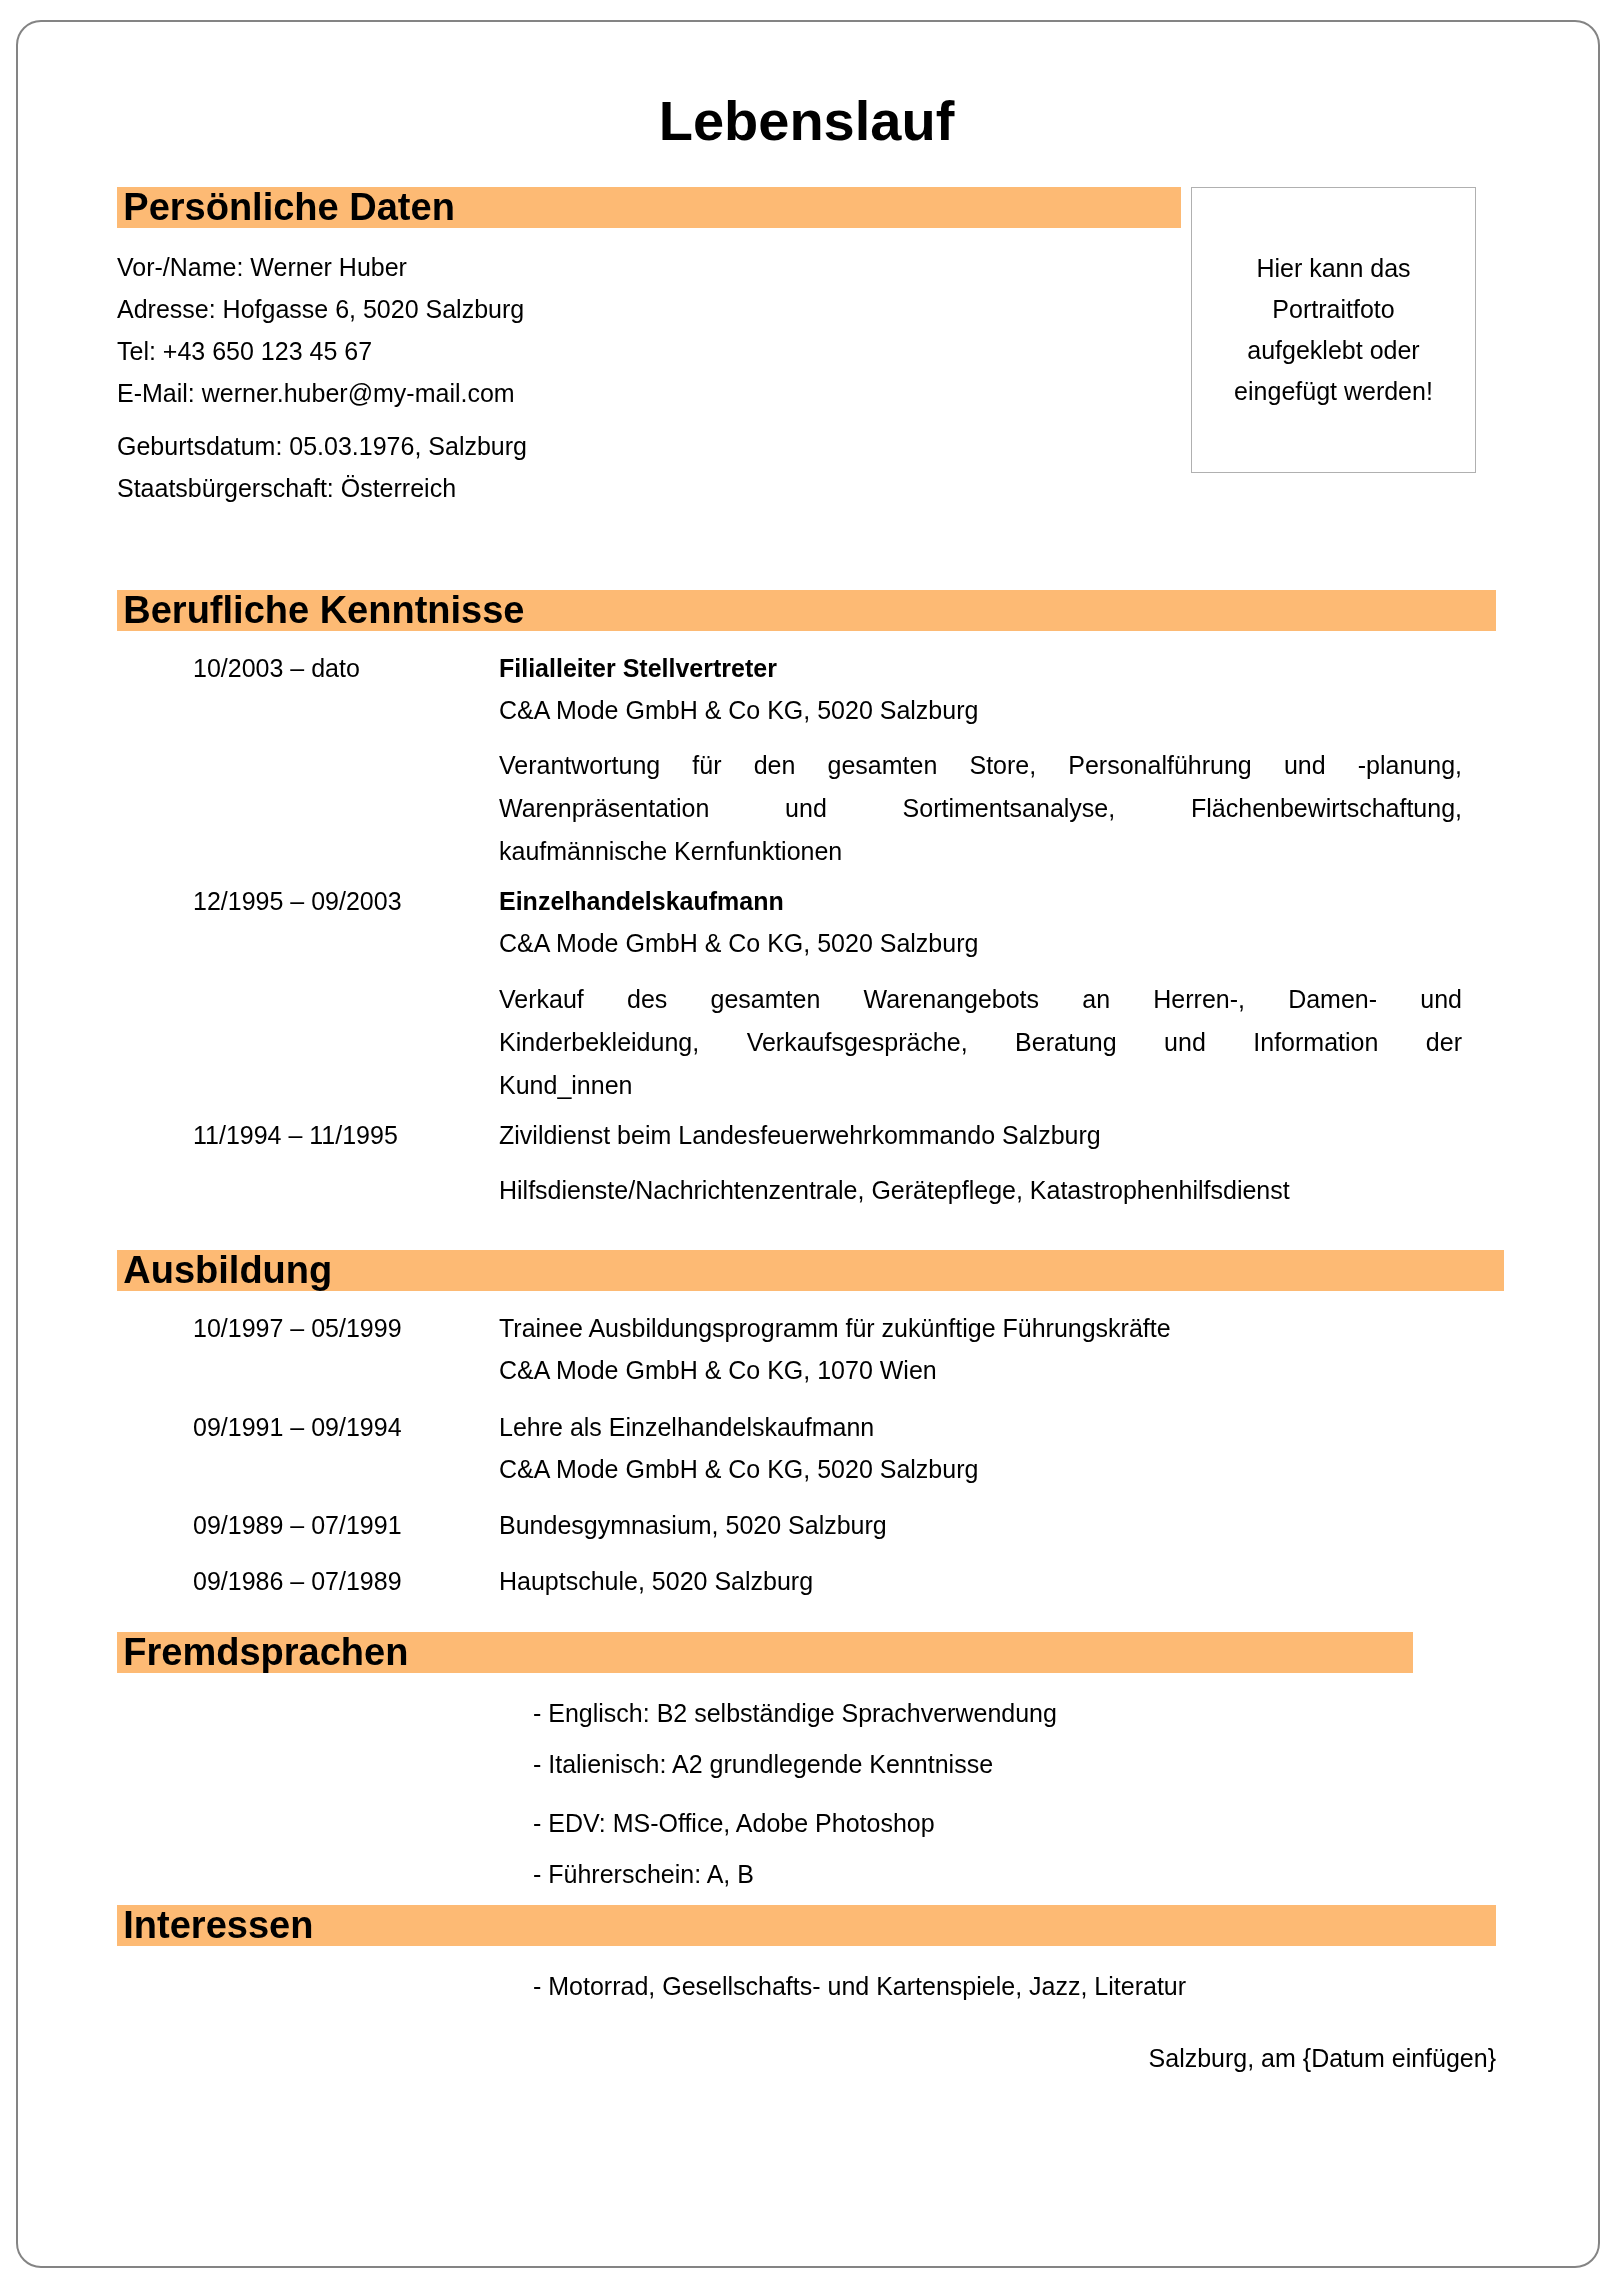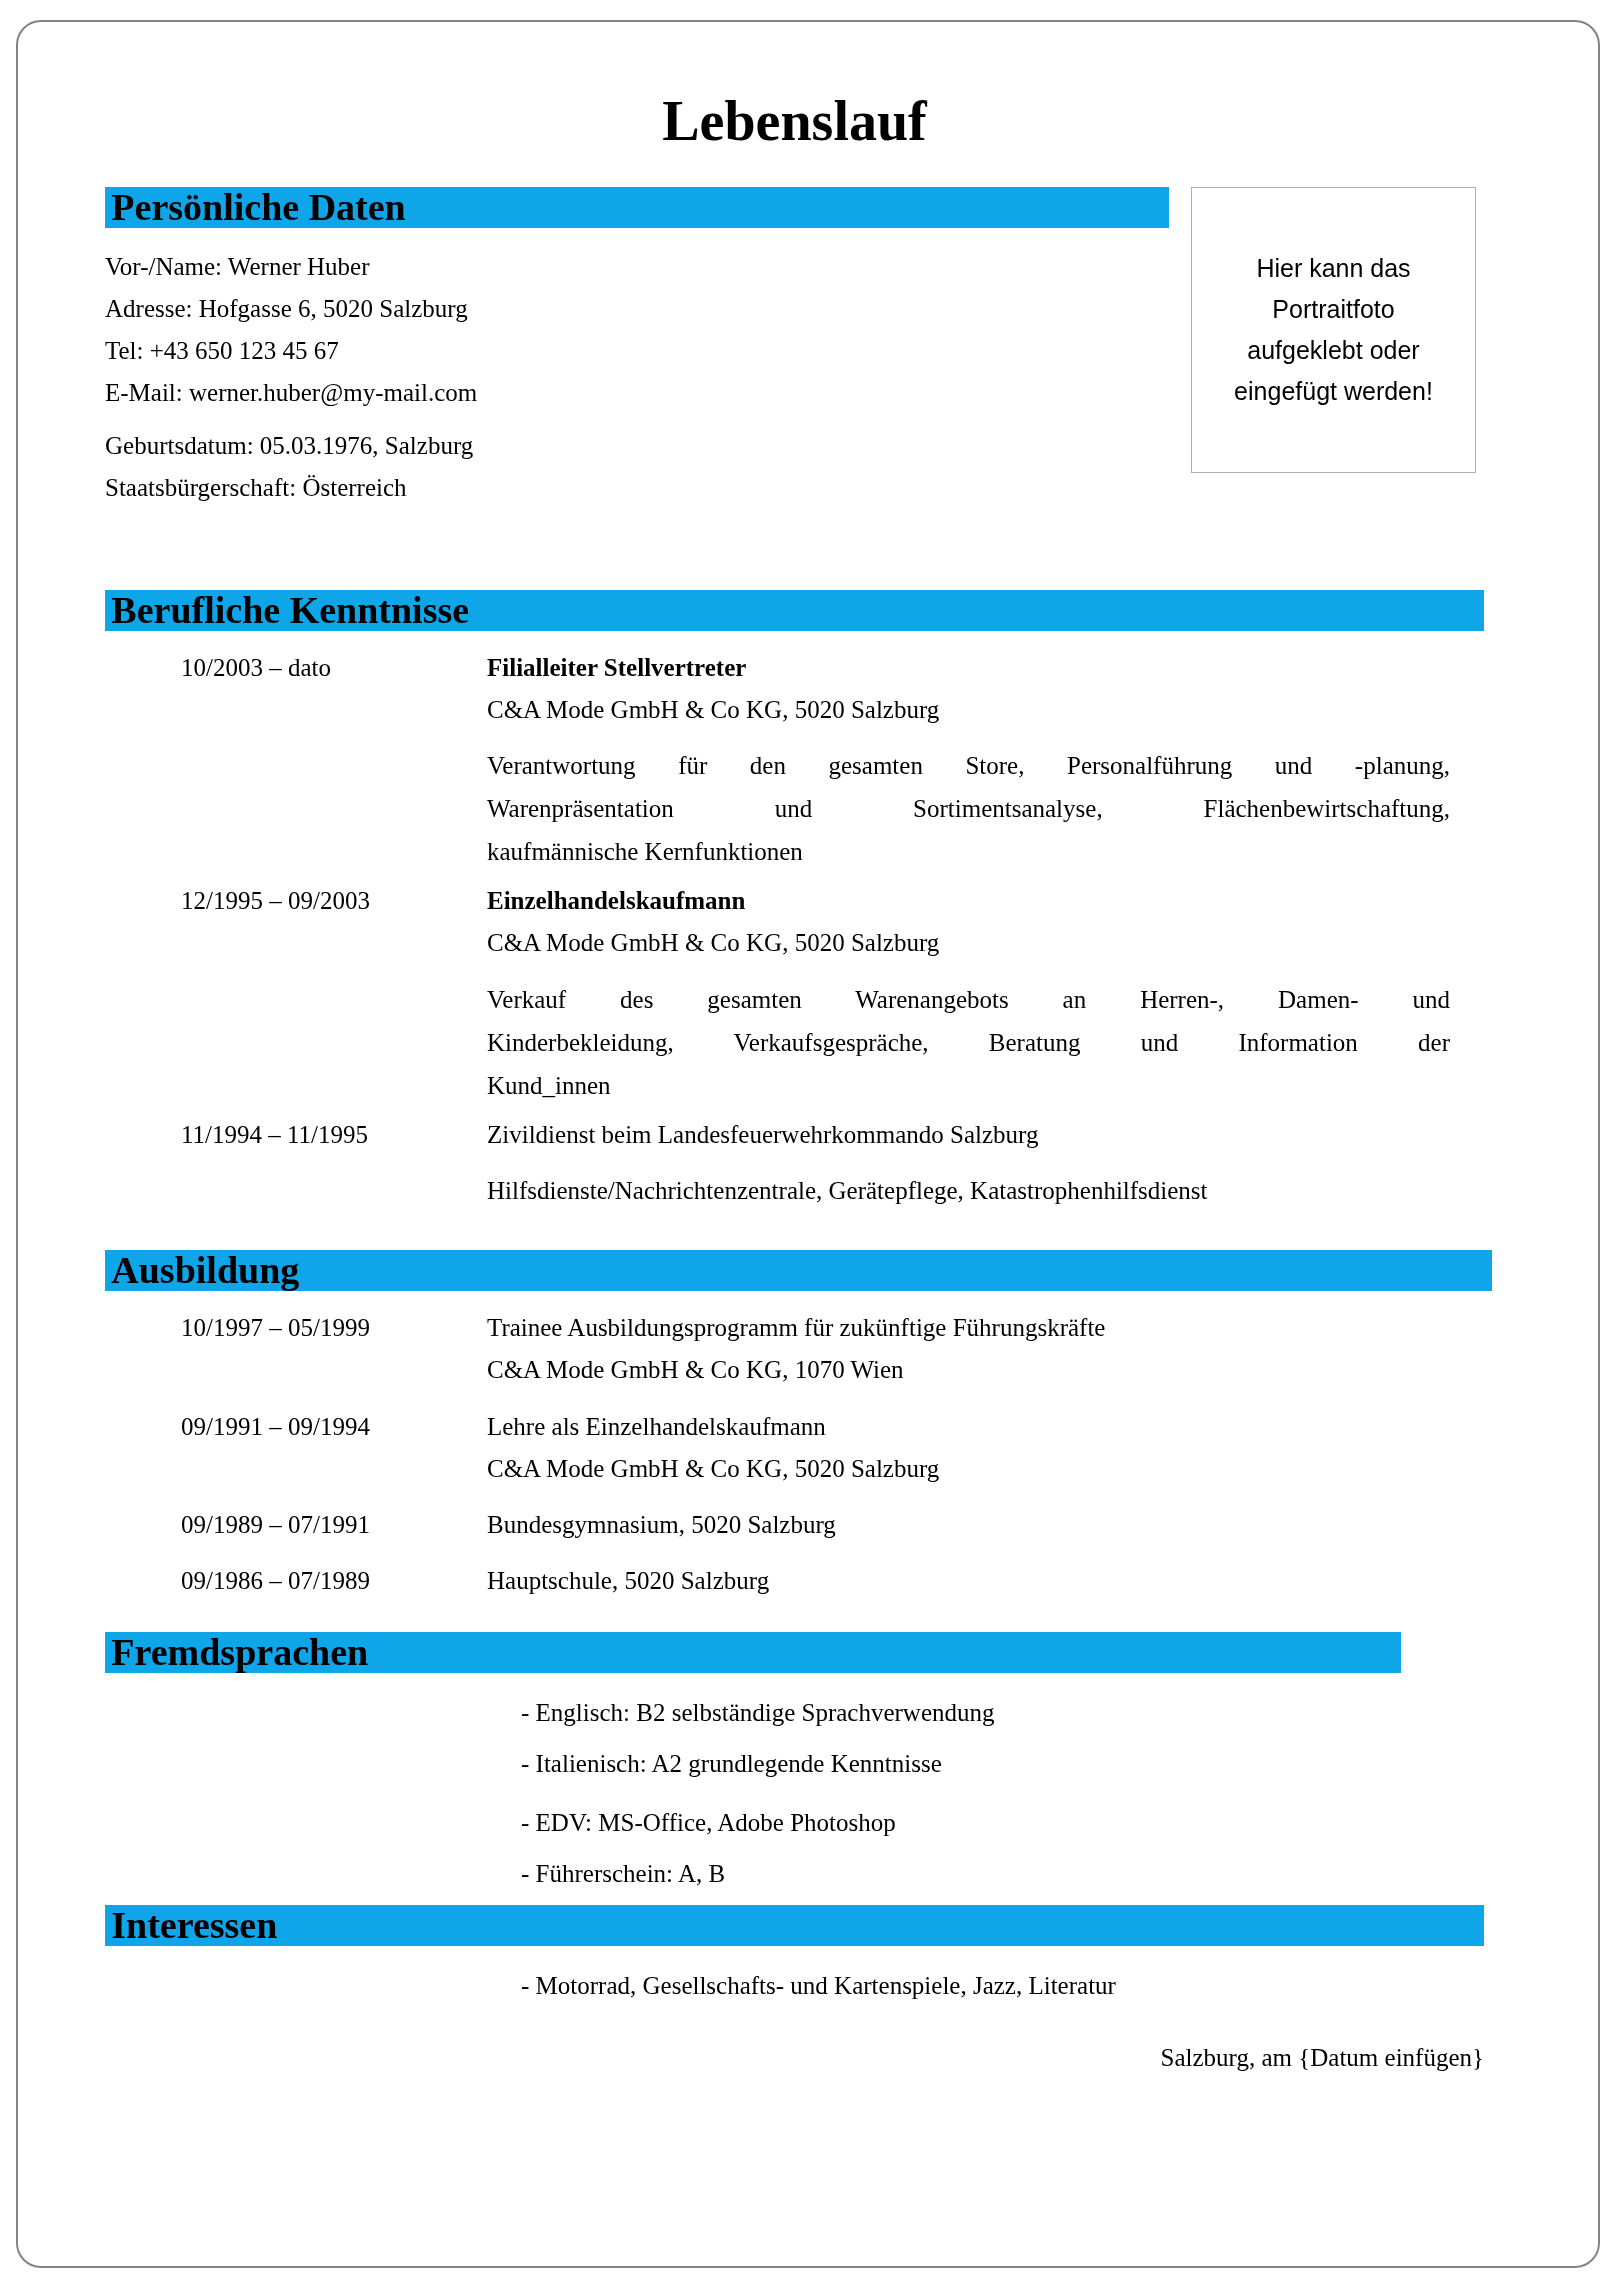--- a/index.html
+++ b/index.html
@@ -14,33 +14,32 @@
     position: absolute;
     left: 16px; top: 19.7px;
     width: 1584px; height: 2248px;
     border: 2.7px solid #848484;
     border-radius: 25px;
     box-sizing: border-box;
     background: #ffffff;
   }
   .doc {
     position: absolute;
-    left: 105px; top: 0;
+    left: 117px; top: 0;
     width: 1379px;
-    font-family: Liberation Serif, serif;
   }
   .doc-title {
     margin: 93px 0 0 0;
     font-size: 56px;
     font-weight: bold;
     text-align: center;
     line-height: 56px;
   }
   .section-bar {
-    background: #0ea5e9;
+    background: #fdba74;
     height: 41px;
     line-height: 41px;
     font-size: 38px;
     font-weight: bold;
     padding-left: 6.3px;
     box-sizing: border-box;
     white-space: nowrap;
   }
   .bar-personal { margin-top: 38px; width: 1064px; }
   .bar-exp      { margin-top: 81px; width: 1379px; }

